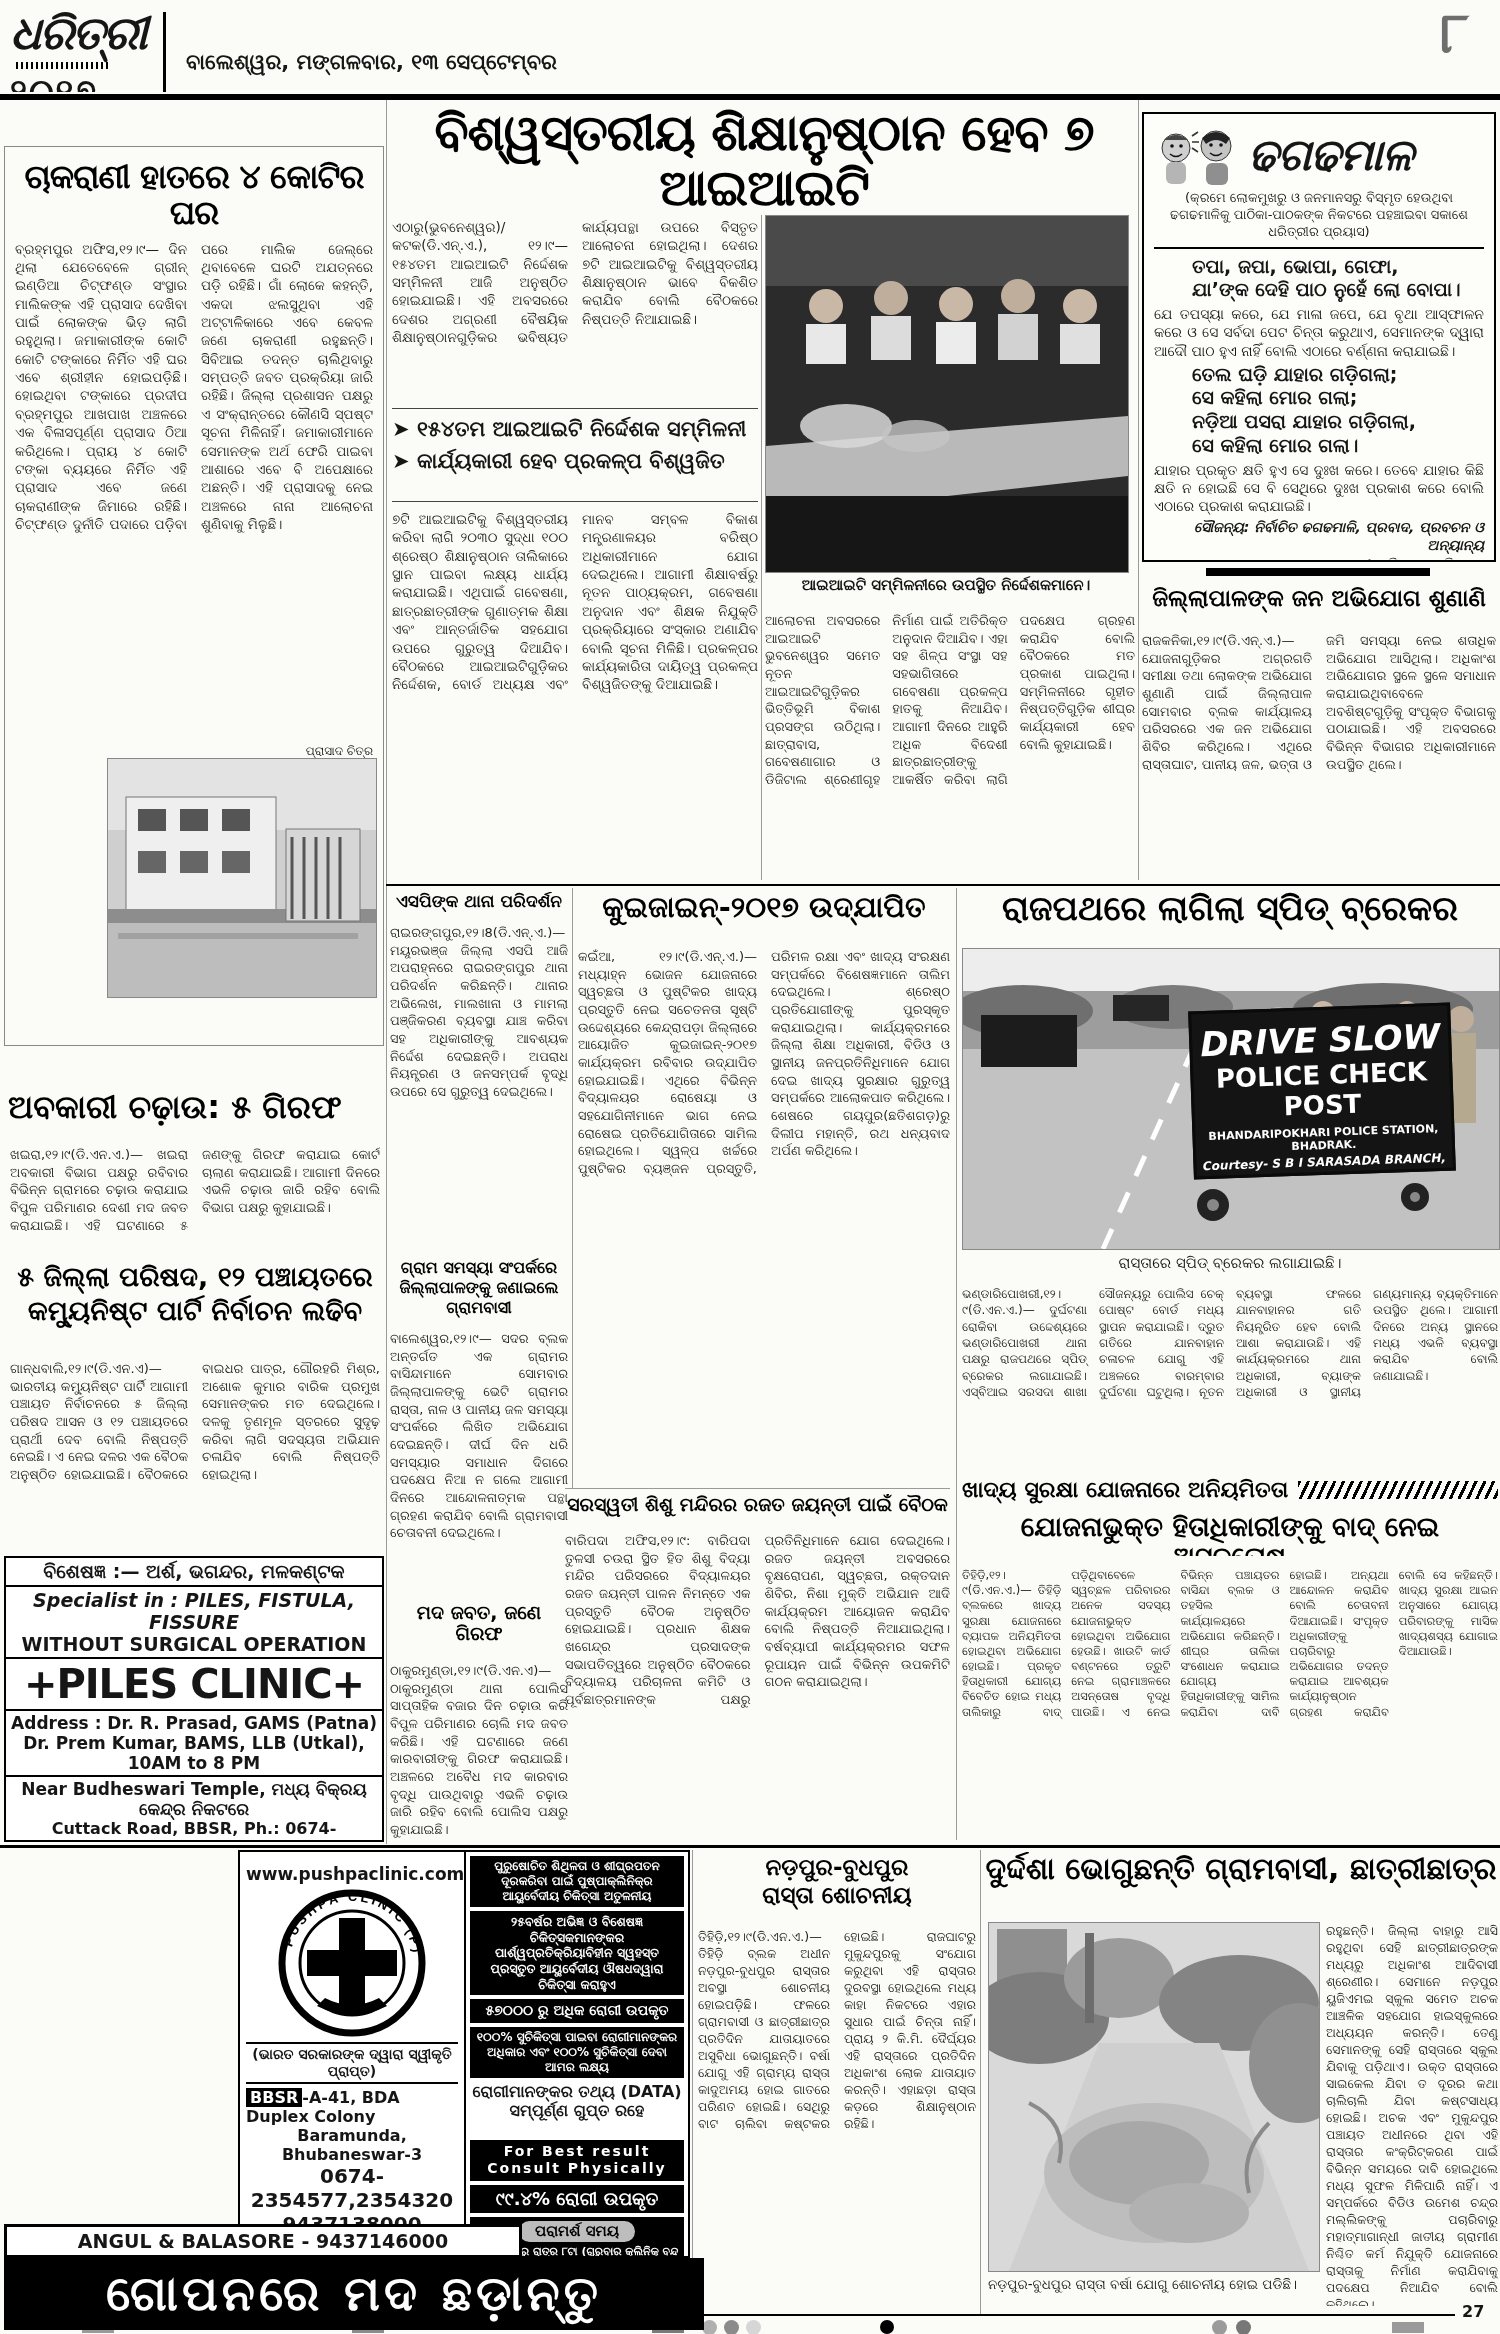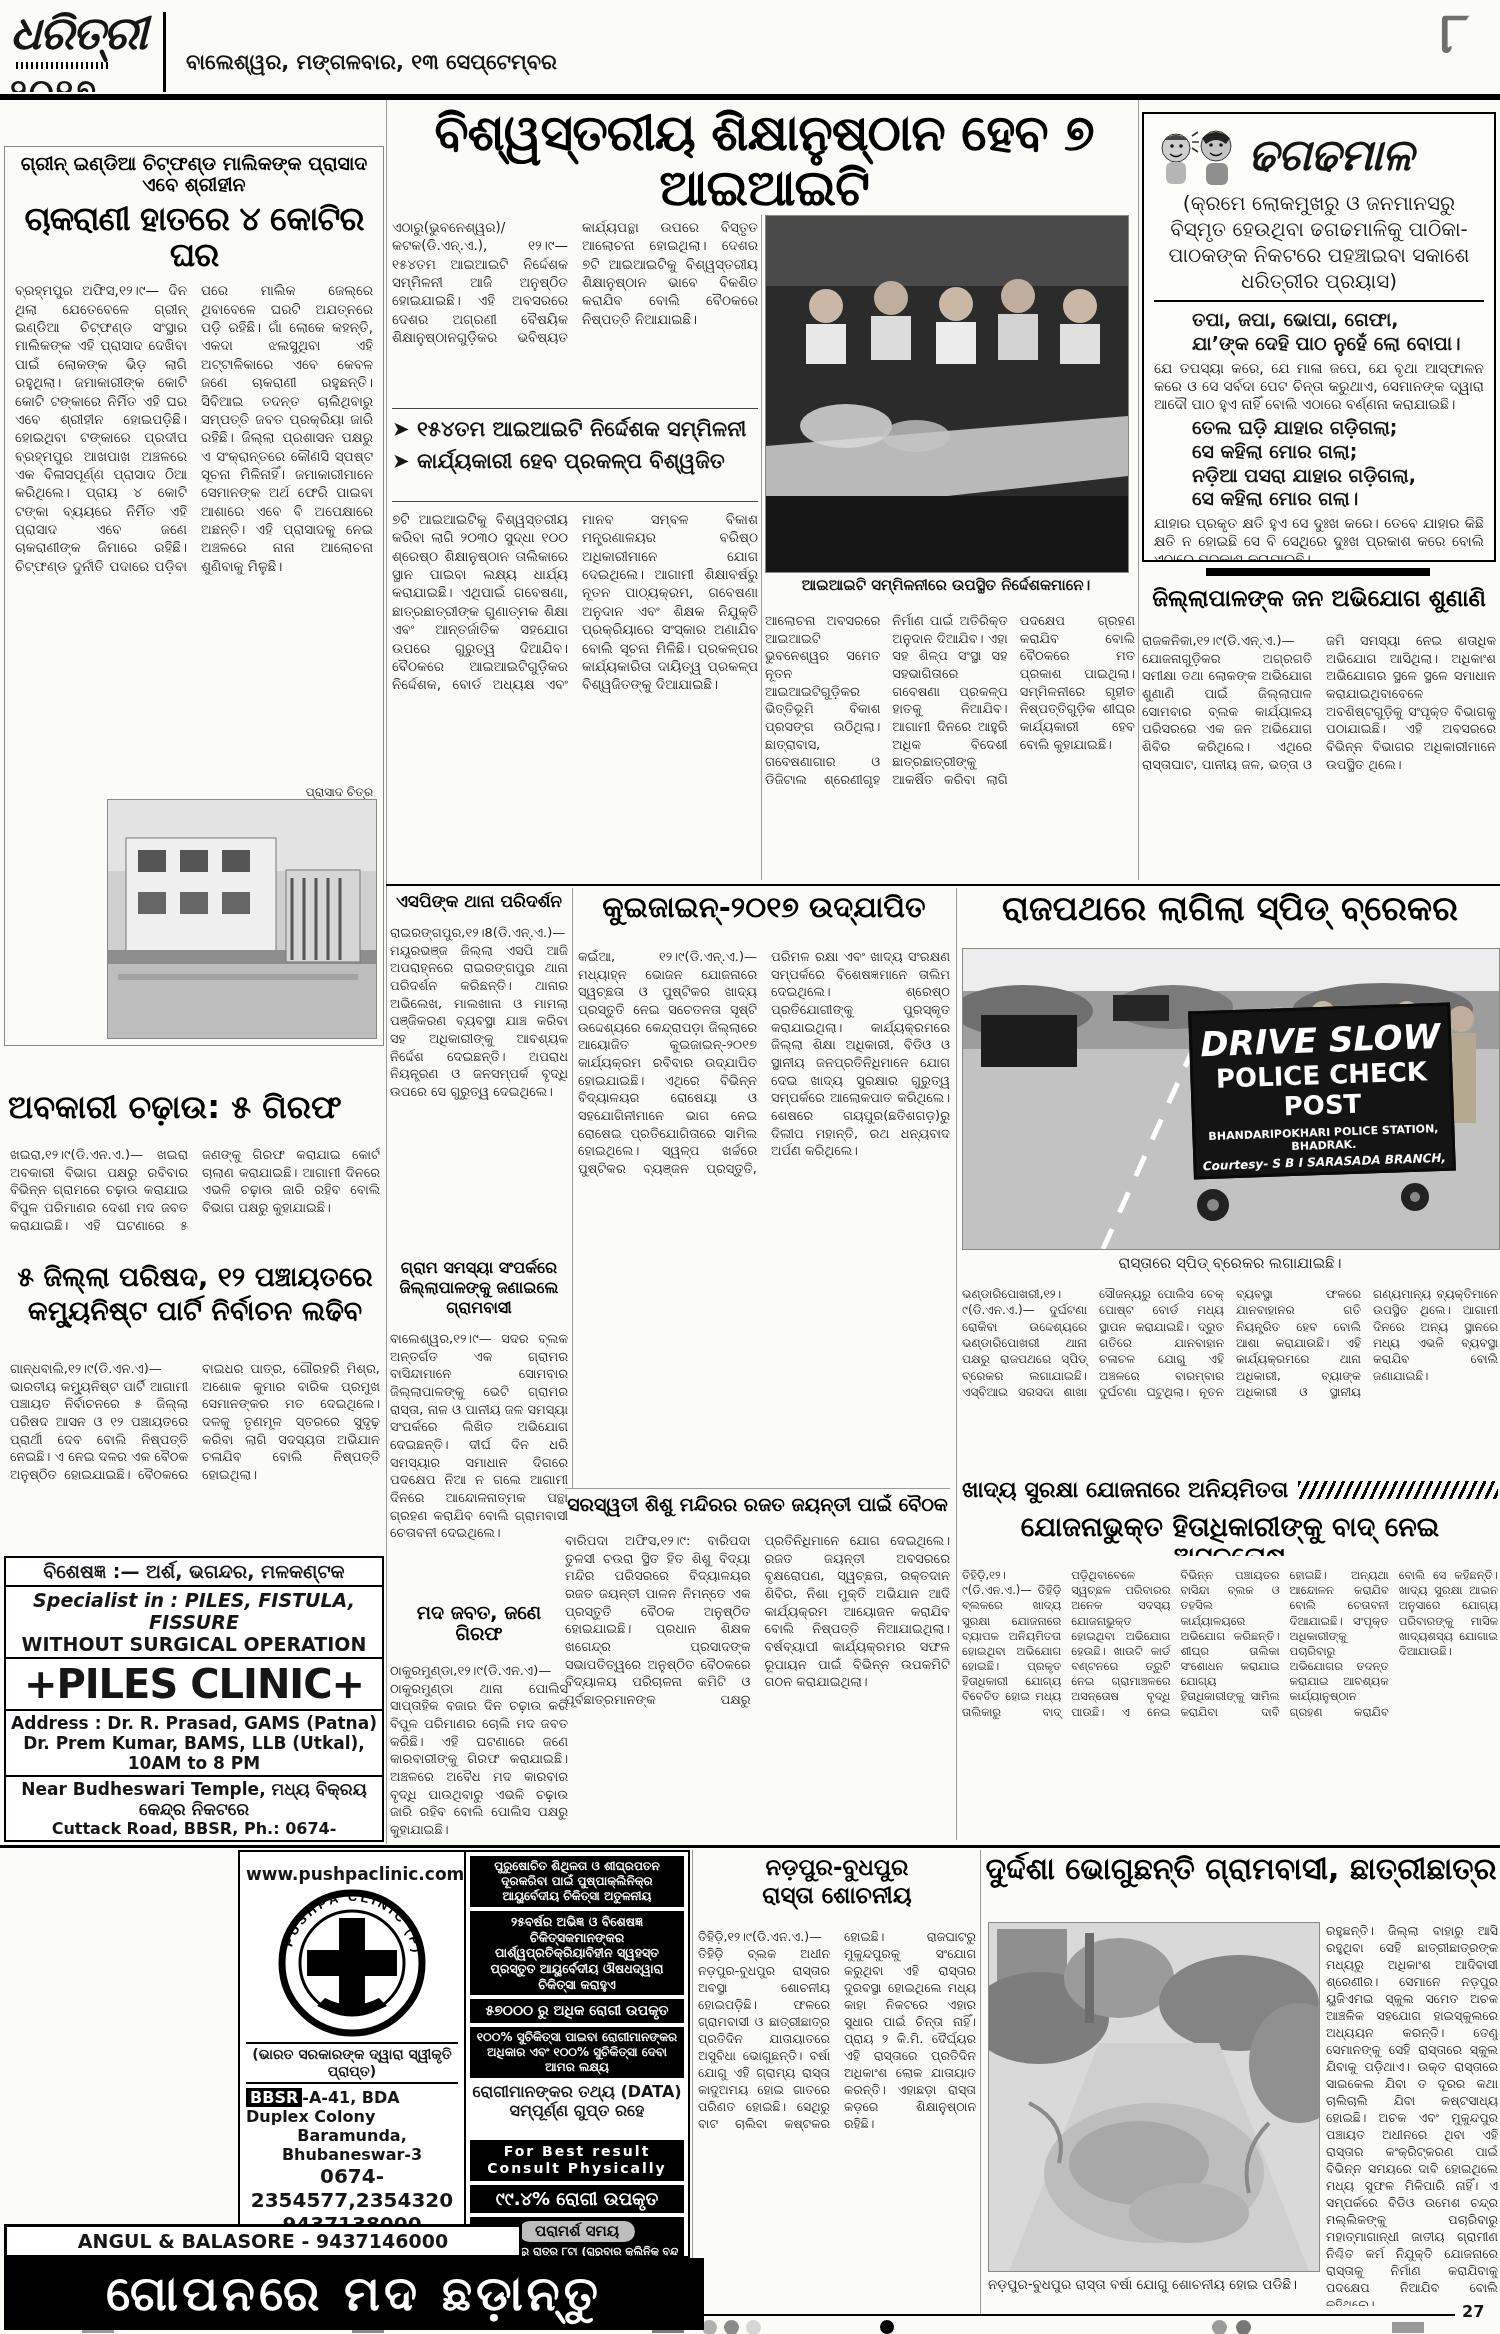--- a/index.html
+++ b/index.html
@@ -17,21 +17,21 @@
   .grayrule{position:absolute;background:#9a9a9a;}
   .caption{font-size:15px;font-weight:bold;color:#111;}
   
   .masthead-name{font-size:46px;font-weight:800;font-style:italic;letter-spacing:-2px;}
   .masthead-hatch{width:92px;height:7px;margin:1px 0 2px 6px;
      background:repeating-linear-gradient(90deg,#000 0 2px,transparent 2px 5px);}
   .masthead-year{font-size:34px;font-weight:600;letter-spacing:2px;}
   
   .dhaga{border:2px solid #000;padding:8px 10px;background:#fdfdfa;}
   .dhaga-title{font-size:44px;font-weight:800;font-style:italic;letter-spacing:-1px;}
-  .dhaga-intro{font-size:20px;line-height:1.3;text-align:center;margin-top:2px;}
+  .dhaga-intro{font-size:13px;line-height:1.3;text-align:center;margin-top:2px;}
   .dhaga-verse{font-size:19px;font-weight:bold;line-height:1.25;padding-left:38px;}
   .dhaga-expl{font-size:14px;line-height:1.3;text-align:justify;margin:3px 0;}
   .dhaga-credit{font-size:14px;font-style:italic;text-align:right;line-height:1.3;}
   
   .sexad{background:#000;color:#fff;}
   .sexad-item{border-bottom:2px solid #fff;text-align:center;font-weight:bold;
       font-size:25px;padding:6px 2px;}
   
   .piles{border:2px solid #000;background:#fff;}
   .piles .row{border-bottom:2px solid #000;padding:2px 4px;text-align:center;}
@@ -53,21 +53,20 @@
     <div class="masthead-name">ଧରିତ୍ରୀ</div>
     <div class="masthead-hatch"></div>
     <div class="masthead-year">୨୦୧୭</div>
   </div>
   <div class="rule" style="left:163px;top:12px;width:3px;height:80px;"></div>
   <div class="abs" style="left:186px;top:50px;width:600px;height:34px;font-size:21px;font-weight:600;">ବାଲେଶ୍ୱର, ମଙ୍ଗଳବାର, ୧୩ ସେପ୍ଟେମ୍ବର</div>
   <div class="abs" style="left:1440px;top:0px;width:56px;height:80px;font-size:56px;font-weight:bold;color:#6e6e6e;">୮</div>
   <div class="rule" style="left:0;top:94px;width:1500px;height:6px;"></div>
 
   <div class="abs" style="left:4px;top:146px;width:380px;height:900px;border:1px solid #888;padding:6px 10px;box-sizing:border-box;">
-    <div class="hl center" style="font-size:19px;">ଗ୍ରୀନ୍ ଇଣ୍ଡିଆ ଚିଟ୍‌ଫଣ୍ଡ ମାଲିକଙ୍କ ପ୍ରାସାଦ ଏବେ ଶ୍ରୀହୀନ</div>
     <div class="hl center" style="font-size:33px;margin:6px 0 8px 0;letter-spacing:-1px;">ଚାକରାଣୀ ହାତରେ ୪ କୋଟିର ଘର</div>
     <div class="art cols2" style="height:500px;">ବ୍ରହ୍ମପୁର ଅଫିସ,୧୨।୯— ଦିନ ଥିଲା ଯେତେବେଳେ ଗ୍ରୀନ୍ ଇଣ୍ଡିଆ ଚିଟ୍‌ଫଣ୍ଡ ସଂସ୍ଥାର ମାଲିକଙ୍କ ଏହି ପ୍ରାସାଦ ଦେଖିବା ପାଇଁ ଲୋକଙ୍କ ଭିଡ଼ ଲାଗି ରହୁଥିଲା। ଜମାକାରୀଙ୍କ କୋଟି କୋଟି ଟଙ୍କାରେ ନିର୍ମିତ ଏହି ଘର ଏବେ ଶ୍ରୀହୀନ ହୋଇପଡ଼ିଛି। ହୋଇଥିବା ଟଙ୍କାରେ ପ୍ରଦୀପ ବ୍ରହ୍ମପୁର ଆଖପାଖ ଅଞ୍ଚଳରେ ଏକ ବିଳାସପୂର୍ଣ୍ଣ ପ୍ରାସାଦ ଠିଆ କରିଥିଲେ। ପ୍ରାୟ ୪ କୋଟି ଟଙ୍କା ବ୍ୟୟରେ ନିର୍ମିତ ଏହି ପ୍ରାସାଦ ଏବେ ଜଣେ ଚାକରାଣୀଙ୍କ ଜିମାରେ ରହିଛି। ଚିଟ୍‌ଫଣ୍ଡ ଦୁର୍ନୀତି ପଦାରେ ପଡ଼ିବା ପରେ ମାଲିକ ଜେଲ୍‌ରେ ଥିବାବେଳେ ଘରଟି ଅଯତ୍ନରେ ପଡ଼ି ରହିଛି। ଗାଁ ଲୋକେ କହନ୍ତି, ଏକଦା ଝଲସୁଥିବା ଏହି ଅଟ୍ଟାଳିକାରେ ଏବେ କେବଳ ଜଣେ ଚାକରାଣୀ ରହୁଛନ୍ତି। ସିବିଆଇ ତଦନ୍ତ ଚାଲିଥିବାରୁ ସମ୍ପତ୍ତି ଜବତ ପ୍ରକ୍ରିୟା ଜାରି ରହିଛି। ଜିଲ୍ଲା ପ୍ରଶାସନ ପକ୍ଷରୁ ଏ ସଂକ୍ରାନ୍ତରେ କୌଣସି ସ୍ପଷ୍ଟ ସୂଚନା ମିଳିନାହିଁ। ଜମାକାରୀମାନେ ସେମାନଙ୍କ ଅର୍ଥ ଫେରି ପାଇବା ଆଶାରେ ଏବେ ବି ଅପେକ୍ଷାରେ ଅଛନ୍ତି। ଏହି ପ୍ରାସାଦକୁ ନେଇ ଅଞ୍ଚଳରେ ନାନା ଆଲୋଚନା ଶୁଣିବାକୁ ମିଳୁଛି।</div>
     <div style="text-align:right;font-size:12px;margin-top:4px;">ପ୍ରାସାଦ ଚିତ୍ର</div>
     <div class="photo" style="position:relative;left:92px;width:268px;height:238px;background:linear-gradient(#e3e3e3 0 30%,#cfcfcf 30% 100%);">
       <svg width="268" height="238" viewBox="0 0 268 238">
         <rect x="18" y="38" width="150" height="120" fill="#efefef" stroke="#777"></rect>
         <rect x="30" y="50" width="28" height="22" fill="#555"></rect>
         <rect x="72" y="50" width="28" height="22" fill="#555"></rect>
         <rect x="114" y="50" width="28" height="22" fill="#555"></rect>
         <rect x="30" y="92" width="28" height="22" fill="#666"></rect>

